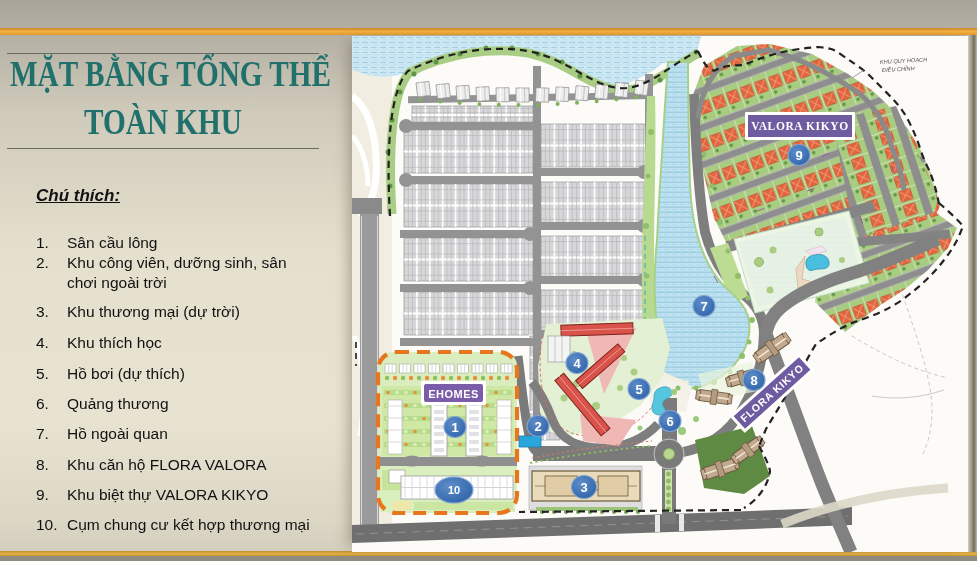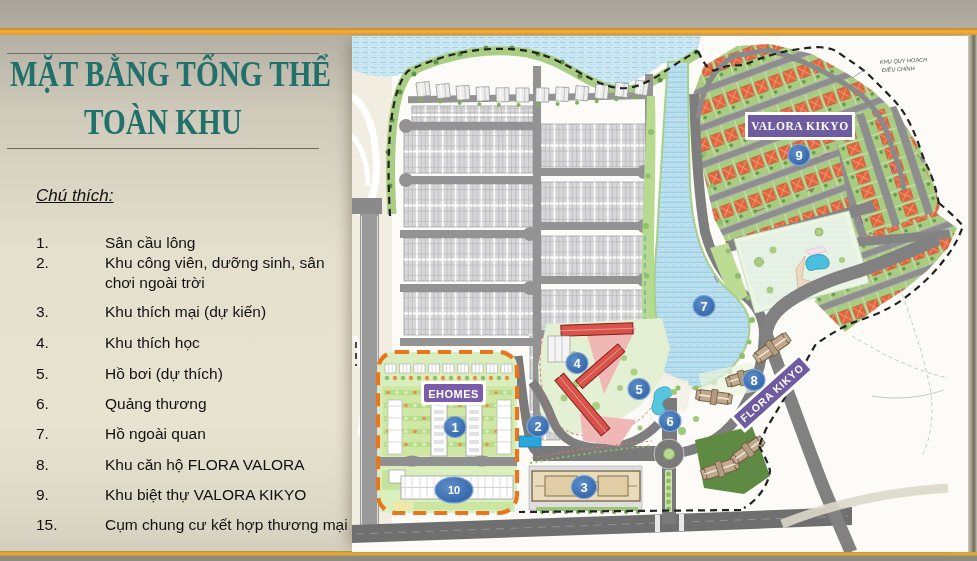--- a/index.html
+++ b/index.html
@@ -12,25 +12,25 @@
 .botband { position:absolute; left:0; top:556px; width:977px; height:5px; background:#8E8B81; }
 .rightstrip { position:absolute; left:967px; top:35px; width:10px; height:517px;
   background:linear-gradient(to right, #DFD9C7 0%, #96907F 50%, #6F6B5E 70%, #C0BBAB 100%); }
 .hr1 { position:absolute; left:7px; top:53px; width:312px; height:1px; background:#6A6A60; }
 .hr2 { position:absolute; left:7px; top:148px; width:312px; height:1px; background:#6A6A60; }
 .t1, .t2 { position:absolute; font-family:"Liberation Serif", serif; font-weight:bold;
   font-size:35px; line-height:40px; color:#20706B; white-space:nowrap;
   transform:scaleX(0.836); transform-origin:0 0; }
 .t1 { left:10px; top:55px; }
 .t2 { left:84px; top:103px; }
-.chuthich { position:absolute; left:36px; top:186px; font-size:17px; font-weight:normal;
+.chuthich { position:absolute; left:36px; top:186px; font-size:17px; font-weight:bold;
   font-style:italic; text-decoration:underline; color:#111; }
 .li { position:absolute; left:36px; width:312px; font-size:15.5px; color:#111; line-height:19.5px; display:flex; }
 .li .num { width:31px; flex:0 0 31px; }
-.li .txt { flex:1;margin-left:38px; }
+.li .txt { flex:1; }
 .map { position:absolute; left:352px; top:36px; width:616px; height:516px;
   box-shadow:-10px 0 12px -6px rgba(110,100,80,0.45); }
 </style></head>
 <body>
 <div class="goldtop"></div>
 <div class="goldbot"></div>
 <div class="botband"></div>
 <div class="rightstrip"></div>
 <div class="hr1"></div>
 <div class="hr2"></div>
@@ -41,21 +41,21 @@
 <div class="li" style="top:233px">
     <span class="num">1.</span>
     <span class="txt">Sân cầu lông</span>
   </div>
 <div class="li" style="top:253px">
     <span class="num">2.</span>
     <span class="txt">Khu công viên, dưỡng sinh, sân<br>chơi ngoài trời</span>
   </div>
 <div class="li" style="top:302px">
     <span class="num">3.</span>
-    <span class="txt">Khu thích mại (dự kiến)</span>
+    <span class="txt">Khu thương mại (dự trời)</span>
   </div>
 <div class="li" style="top:333px">
     <span class="num">4.</span>
     <span class="txt">Khu thích học</span>
   </div>
 <div class="li" style="top:364px">
     <span class="num">5.</span>
     <span class="txt">Hồ bơi (dự thích)</span>
   </div>
 <div class="li" style="top:394px">
@@ -68,21 +68,21 @@
   </div>
 <div class="li" style="top:455px">
     <span class="num">8.</span>
     <span class="txt">Khu căn hộ FLORA VALORA</span>
   </div>
 <div class="li" style="top:485px">
     <span class="num">9.</span>
     <span class="txt">Khu biệt thự VALORA KIKYO</span>
   </div>
 <div class="li" style="top:515px">
-    <span class="num">15.</span>
+    <span class="num">10.</span>
     <span class="txt">Cụm chung cư kết hợp thương mại</span>
   </div>
 
 <div class="map"><svg width="616" height="516" viewBox="0 0 616 516">
 <defs>
 <pattern id="water" width="8" height="5" patternUnits="userSpaceOnUse">
   <rect width="8" height="5" fill="#BFE2F0"></rect>
   <line x1="0" y1="1.2" x2="8" y2="1.2" stroke="#8FC6DC" stroke-width="1"></line>
   <line x1="0" y1="3.6" x2="5" y2="3.6" stroke="#A8D5E8" stroke-width="0.7"></line>
 </pattern>

